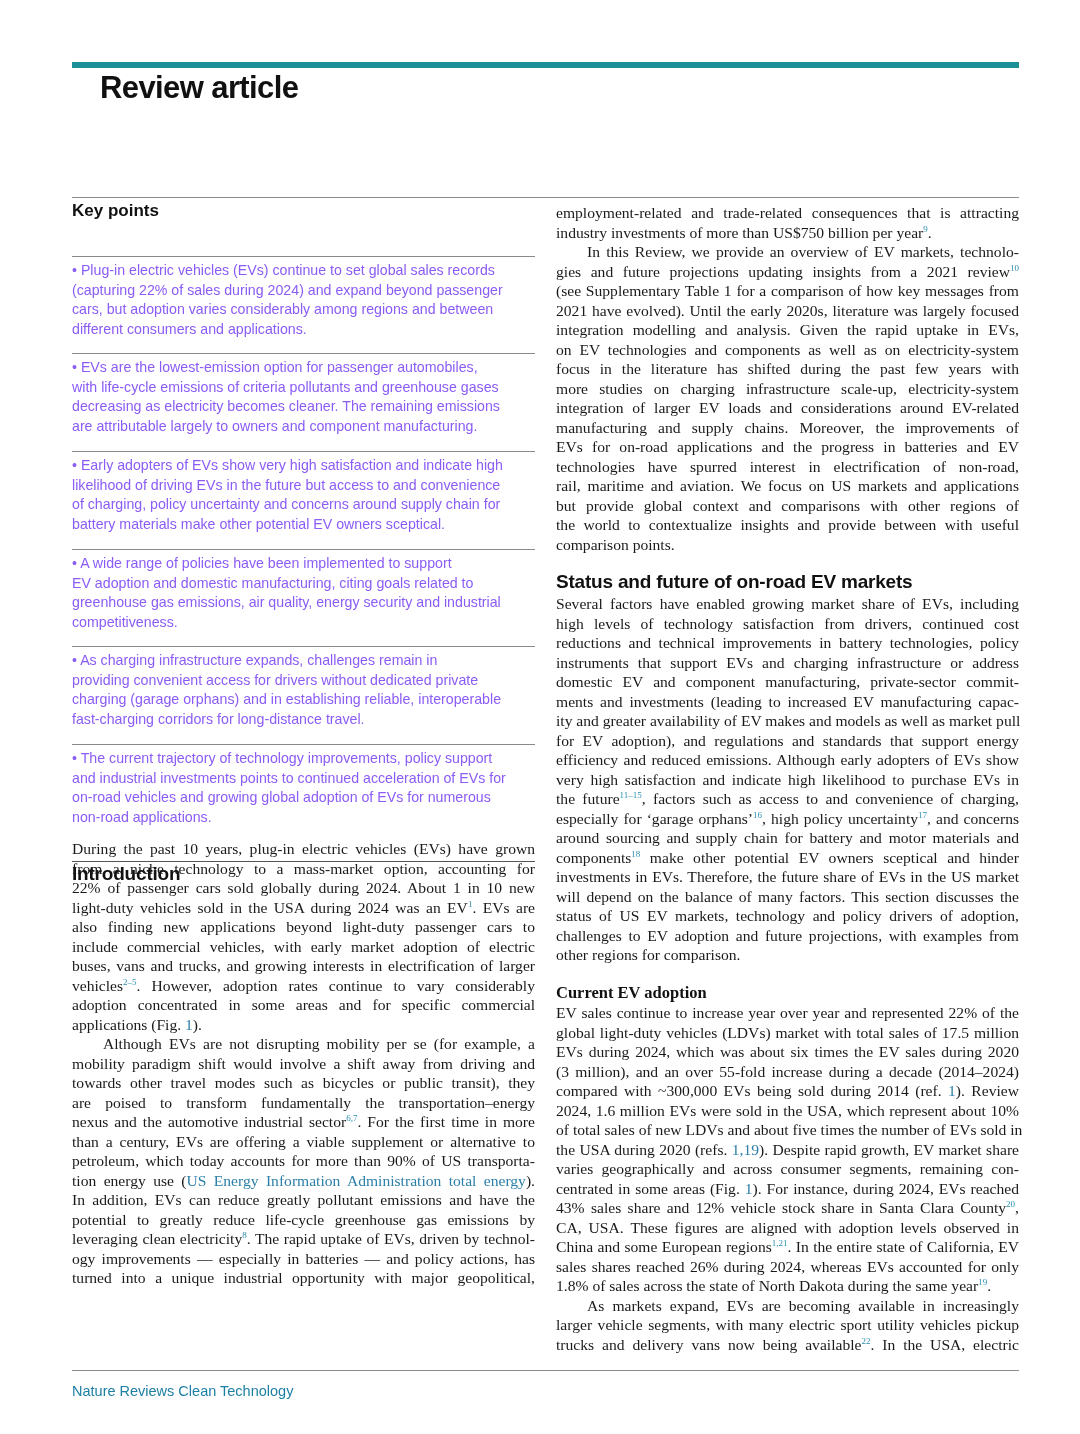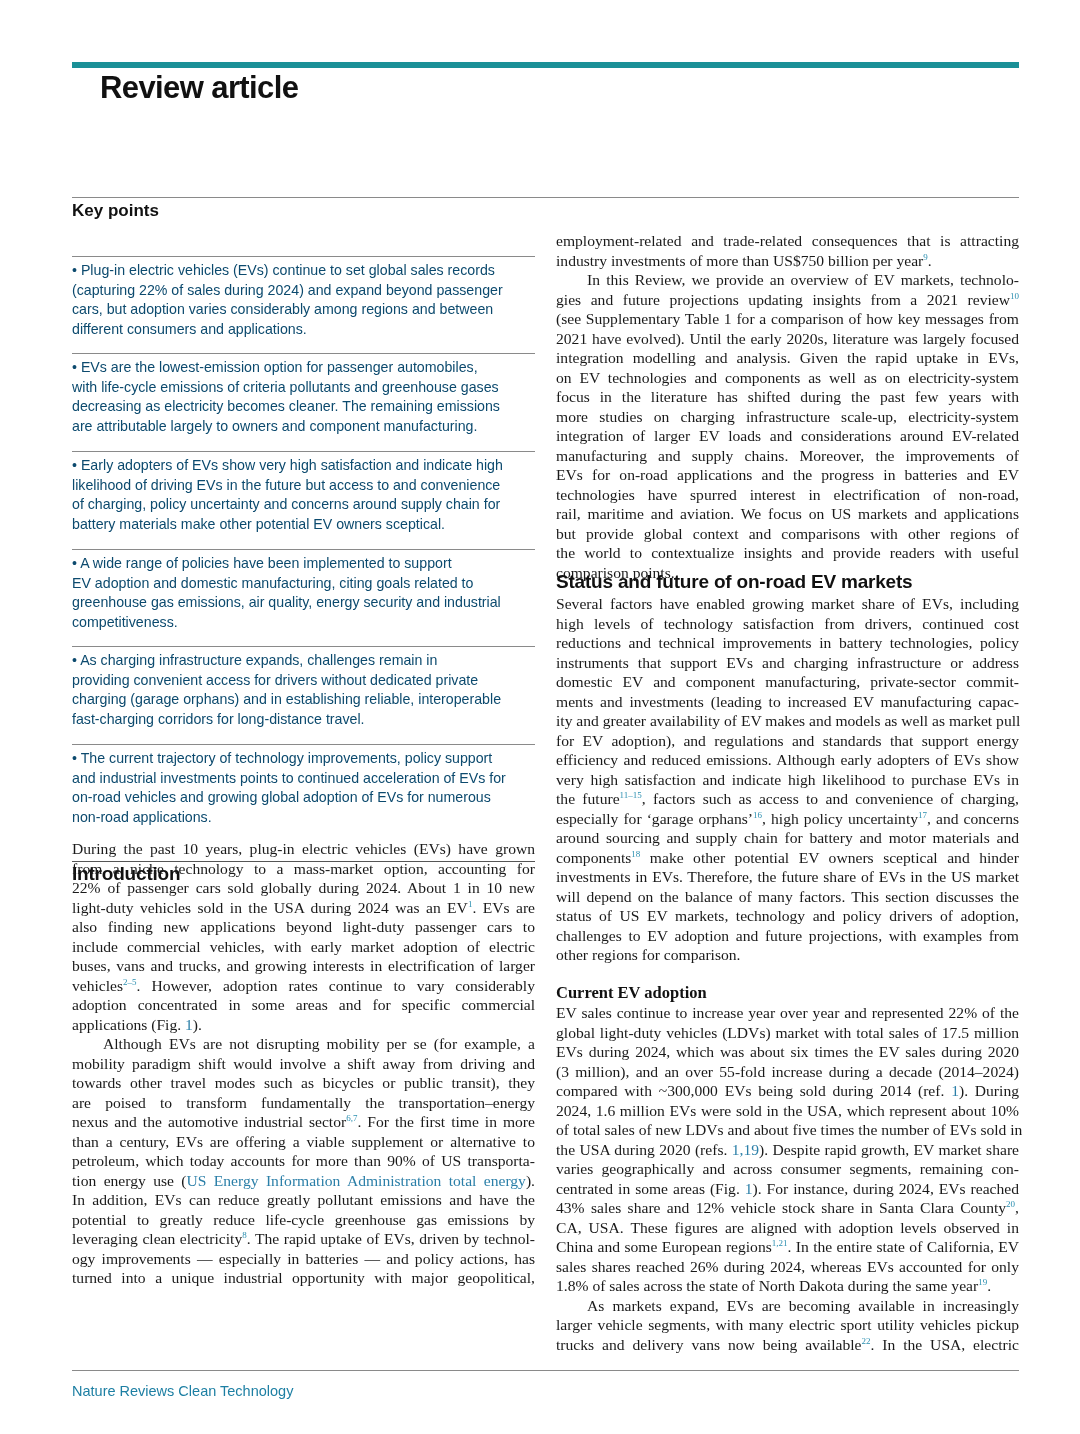--- a/index.html
+++ b/index.html
@@ -2,21 +2,21 @@
 <html><head>
 <meta charset="utf-8">
 <style>
   html, body { margin: 0; padding: 0; background: #ffffff; }
   body { width: 1080px; height: 1434px; position: relative; overflow: hidden; color: #1a1a1a; }
   .topbar { position: absolute; left: 72px; top: 62px; width: 947px; height: 6px; background: #1a9097; }
   .article-type { position: absolute; left: 72px; top: 70px; font-family: "Liberation Sans", sans-serif; font-weight: bold; font-size: 31px; letter-spacing: -0.6px; color: #111; margin-left: 28px; }
   .hr { position: absolute; height: 1px; background: #8a8a8a; }
   .hr.dark { background: #555; }
   .kp-title { position: absolute; left: 72px; top: 201px; font-family: "Liberation Sans", sans-serif; font-weight: bold; font-size: 17px; color: #111; }
-  .kp { position: absolute; left: 72px; width: 470px; font-family: "Liberation Sans", sans-serif; font-size: 14.2px; line-height: 19.5px; color: #0c4a6e; }
+  .kp { position: absolute; left: 72px; width: 470px; font-family: "Liberation Sans", sans-serif; font-size: 14.2px; line-height: 19.5px; color: #8b5cf6; }
   .kp .ln { display: block; white-space: nowrap; }
   .col { position: absolute; font-family: "Liberation Serif", serif; font-size: 15.6px; line-height: 19.5px; color: #1a1a1a; }
   .col .ln { display: block; white-space: nowrap; text-align: justify; text-align-last: justify; }
   .col .ln.last { text-align-last: left; }
   .col .ln.ind { text-indent: 31px; }
   .h2 { position: absolute; font-family: "Liberation Sans", sans-serif; font-weight: bold; font-size: 19px; color: #111; letter-spacing: -0.2px; }
   .h3 { position: absolute; font-family: "Liberation Serif", serif; font-weight: bold; font-size: 16.5px; color: #111; }
   sup { font-size: 9px; color: #2b8fb0; vertical-align: 6px; line-height: 0; }
   .ref { color: #2b7fa8; }
   .link { color: #2b7fa8; }
@@ -97,38 +97,38 @@
     <span class="ln"><span>than a century, EVs are offering a viable supplement or alternative to</span></span>
     <span class="ln"><span>petroleum, which today accounts for more than 90% of US transporta-</span></span>
     <span class="ln"><span>tion energy use (</span><span class="link">US Energy Information Administration total energy</span><span>).</span></span>
     <span class="ln"><span>In addition, EVs can reduce greatly pollutant emissions and have the</span></span>
     <span class="ln"><span>potential to greatly reduce life-cycle greenhouse gas emissions by</span></span>
     <span class="ln"><span>leveraging clean electricity</span><sup>8</sup><span>. The rapid uptake of EVs, driven by technol-</span></span>
     <span class="ln"><span>ogy improvements — especially in batteries — and policy actions, has</span></span>
     <span class="ln"><span>turned into a unique industrial opportunity with major geopolitical,</span></span>
   </div>
 
-<div class="col" id="right-intro" style="left:556px;top:203px;width:463px;margin-top:28px;">
+<div class="col" id="right-intro" style="left:556px;top:203px;width:463px;">
     <span class="ln"><span>employment-related and trade-related consequences that is attracting</span></span>
     <span class="ln last"><span>industry investments of more than US$750 billion per year</span><sup>9</sup><span>.</span></span>
     <span class="ln ind"><span>In this Review, we provide an overview of EV markets, technolo-</span></span>
     <span class="ln"><span>gies and future projections updating insights from a 2021 review</span><sup>10</sup></span>
     <span class="ln"><span>(see Supplementary Table 1 for a comparison of how key messages from</span></span>
     <span class="ln"><span>2021 have evolved). Until the early 2020s, literature was largely focused</span></span>
     <span class="ln"><span>integration modelling and analysis. Given the rapid uptake in EVs,</span></span>
     <span class="ln"><span>on EV technologies and components as well as on electricity-system</span></span>
     <span class="ln"><span>focus in the literature has shifted during the past few years with</span></span>
     <span class="ln"><span>more studies on charging infrastructure scale-up, electricity-system</span></span>
     <span class="ln"><span>integration of larger EV loads and considerations around EV-related</span></span>
     <span class="ln"><span>manufacturing and supply chains. Moreover, the improvements of</span></span>
     <span class="ln"><span>EVs for on-road applications and the progress in batteries and EV</span></span>
     <span class="ln"><span>technologies have spurred interest in electrification of non-road,</span></span>
     <span class="ln"><span>rail, maritime and aviation. We focus on US markets and applications</span></span>
     <span class="ln"><span>but provide global context and comparisons with other regions of</span></span>
-    <span class="ln"><span>the world to contextualize insights and provide readers with useful</span></span>
+    <span class="ln"><span>the world to contextualize insights and provide between with useful</span></span>
     <span class="ln last"><span>comparison points.</span></span>
   </div>
 <div class="h2" style="left:556px;top:571px;">Status and future of on-road EV markets</div>
 <div class="col" id="status-col" style="left:556px;top:594px;width:463px;">
     <span class="ln"><span>Several factors have enabled growing market share of EVs, including</span></span>
     <span class="ln"><span>high levels of technology satisfaction from drivers, continued cost</span></span>
     <span class="ln"><span>reductions and technical improvements in battery technologies, policy</span></span>
     <span class="ln"><span>instruments that support EVs and charging infrastructure or address</span></span>
     <span class="ln"><span>domestic EV and component manufacturing, private-sector commit-</span></span>
     <span class="ln"><span>ments and investments (leading to increased EV manufacturing capac-</span></span>
@@ -145,21 +145,21 @@
     <span class="ln"><span>status of US EV markets, technology and policy drivers of adoption,</span></span>
     <span class="ln"><span>challenges to EV adoption and future projections, with examples from</span></span>
     <span class="ln last"><span>other regions for comparison.</span></span>
   </div>
 <div class="h3" style="left:556px;top:983px;">Current EV adoption</div>
 <div class="col" id="adoption-col" style="left:556px;top:1003px;width:463px;">
     <span class="ln"><span>EV sales continue to increase year over year and represented 22% of the</span></span>
     <span class="ln"><span>global light-duty vehicles (LDVs) market with total sales of 17.5 million</span></span>
     <span class="ln"><span>EVs during 2024, which was about six times the EV sales during 2020</span></span>
     <span class="ln"><span>(3 million), and an over 55-fold increase during a decade (2014–2024)</span></span>
-    <span class="ln"><span>compared with ~300,000 EVs being sold during 2014 (ref. </span><span class="ref">1</span><span>). During</span></span>
+    <span class="ln"><span>compared with ~300,000 EVs being sold during 2014 (ref. </span><span class="ref">1</span><span>). Review</span></span>
     <span class="ln"><span>2024, 1.6 million EVs were sold in the USA, which represent about 10%</span></span>
     <span class="ln"><span>of total sales of new LDVs and about five times the number of EVs sold in</span></span>
     <span class="ln"><span>the USA during 2020 (refs. </span><span class="ref">1,19</span><span>). Despite rapid growth, EV market share</span></span>
     <span class="ln"><span>varies geographically and across consumer segments, remaining con-</span></span>
     <span class="ln"><span>centrated in some areas (Fig. </span><span class="ref">1</span><span>). For instance, during 2024, EVs reached</span></span>
     <span class="ln"><span>43% sales share and 12% vehicle stock share in Santa Clara County</span><sup>20</sup><span>,</span></span>
     <span class="ln"><span>CA, USA. These figures are aligned with adoption levels observed in</span></span>
     <span class="ln"><span>China and some European regions</span><sup>1,21</sup><span>. In the entire state of California, EV</span></span>
     <span class="ln"><span>sales shares reached 26% during 2024, whereas EVs accounted for only</span></span>
     <span class="ln last"><span>1.8% of sales across the state of North Dakota during the same year</span><sup>19</sup><span>.</span></span>

